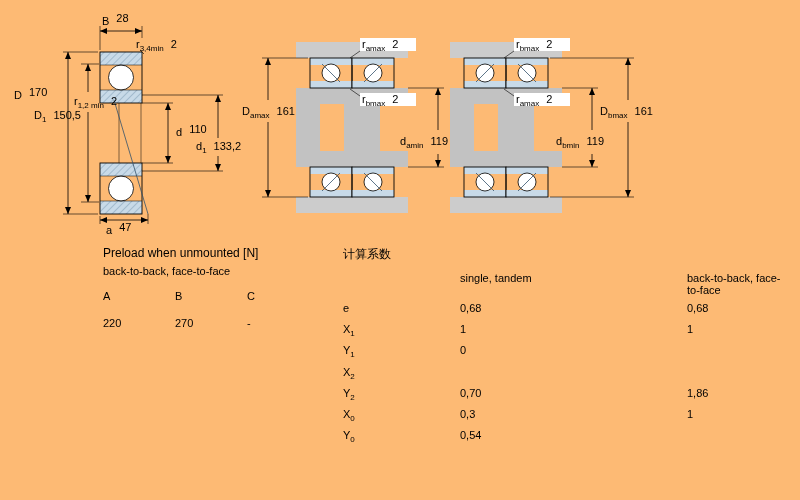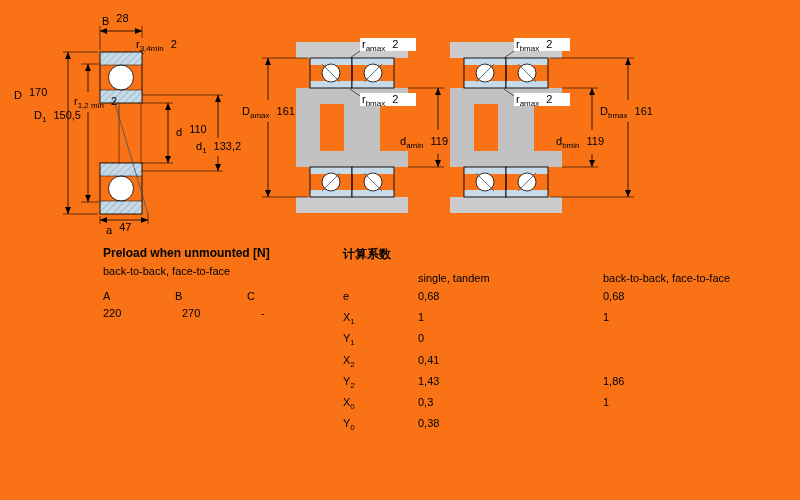--- a/index.html
+++ b/index.html
@@ -1,40 +1,40 @@
 <!DOCTYPE html>
 <html><head>
 <meta charset="utf-8">
 <style>
   body{margin:0;background:#fff;}
-  .page{position:relative;width:800px;height:500px;background:#f97316;
+  .page{position:relative;width:800px;height:500px;background:#fdba74;
         font-family:"Liberation Sans","DejaVu Sans",sans-serif;font-size:11px;color:#000;overflow:hidden;}
   svg text{fill:#000;font-family:"Liberation Sans","DejaVu Sans",sans-serif;font-size:11px;}
   svg .sub{font-size:8px;}
   .dim{stroke:#000;stroke-width:0.8;fill:none;}
   .ext{stroke:#000;stroke-width:0.6;fill:none;}
   .wbg{fill:#ffffff;}
   .gr1{fill:#cccccc;}
   .gr2{fill:#c2c2c2;}
   .ring{fill:#c8dae8;}
   .ball{fill:#ffffff;stroke:#000;stroke-width:0.8;}
   .outline{fill:none;stroke:#000;stroke-width:0.9;}
   .thin{stroke:#000;stroke-width:0.5;}
   .contact{stroke:#33526b;stroke-width:0.8;}
 
   .preload{position:absolute;left:103px;top:246px;width:230px;}
-  .t-title{font-weight:bold;font-size:12px;}
+  .t-title{font-weight:normal;font-size:12px;}
   .t-sub{margin-top:5px;}
   .cols,.vals{display:flex;}
   .cols{margin-top:13px;}
-  .vals{margin-top:5px;justify-content:space-between;}
+  .vals{margin-top:15px;}
   .cols span,.vals span{width:72px;}
 
   .factors{position:absolute;left:343px;top:246px;width:445px;}
-  .fhead,.frow{display:grid;grid-template-columns:75px 185px auto;}
+  .fhead,.frow{display:grid;grid-template-columns:75px 185px auto;gap:42px;}
   .fhead{margin-top:9px;}
   .frows{margin-top:4px;}
   .frow{line-height:16px;}
   sub{font-size:8px;}
 </style>
 </head>
 <body>
 
 <div class="page">
 
@@ -253,32 +253,31 @@
       <span><span>X</span><sub>1</sub></span>
       <span>1</span>
       <span>1</span>
     </div>
     <div class="frow">
       <span><span>Y</span><sub>1</sub></span>
       <span>0</span>
     </div>
     <div class="frow">
       <span><span>X</span><sub>2</sub></span>
-      <span>0,41</span>
     </div>
     <div class="frow">
       <span><span>Y</span><sub>2</sub></span>
-      <span>1,43</span>
+      <span>0,70</span>
       <span>1,86</span>
     </div>
     <div class="frow">
       <span><span>X</span><sub>0</sub></span>
       <span>0,3</span>
       <span>1</span>
     </div>
     <div class="frow">
       <span><span>Y</span><sub>0</sub></span>
-      <span>0,38</span>
+      <span>0,54</span>
     </div>
   </div>
 </div>
 
 </div>
 
 </body></html>

